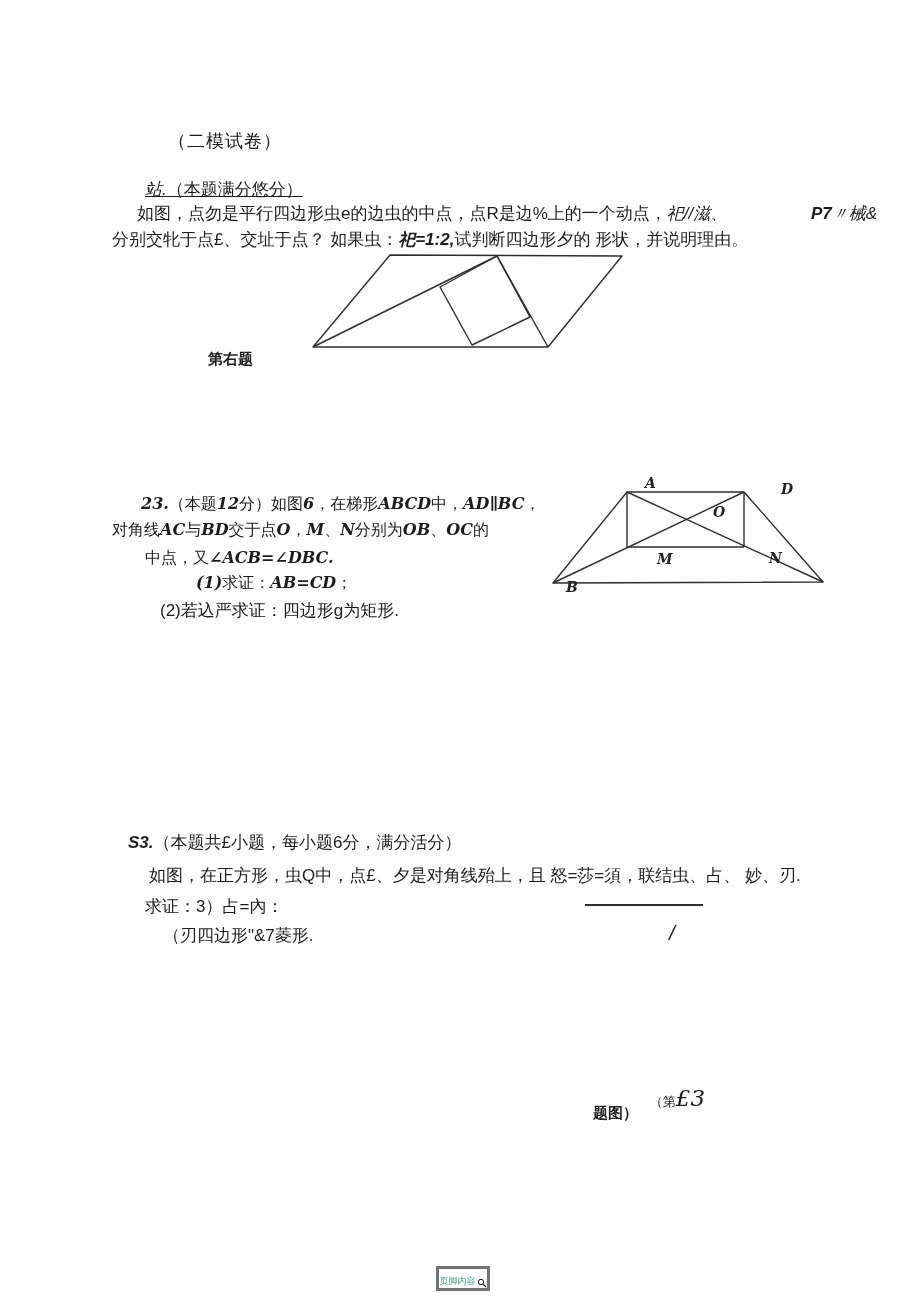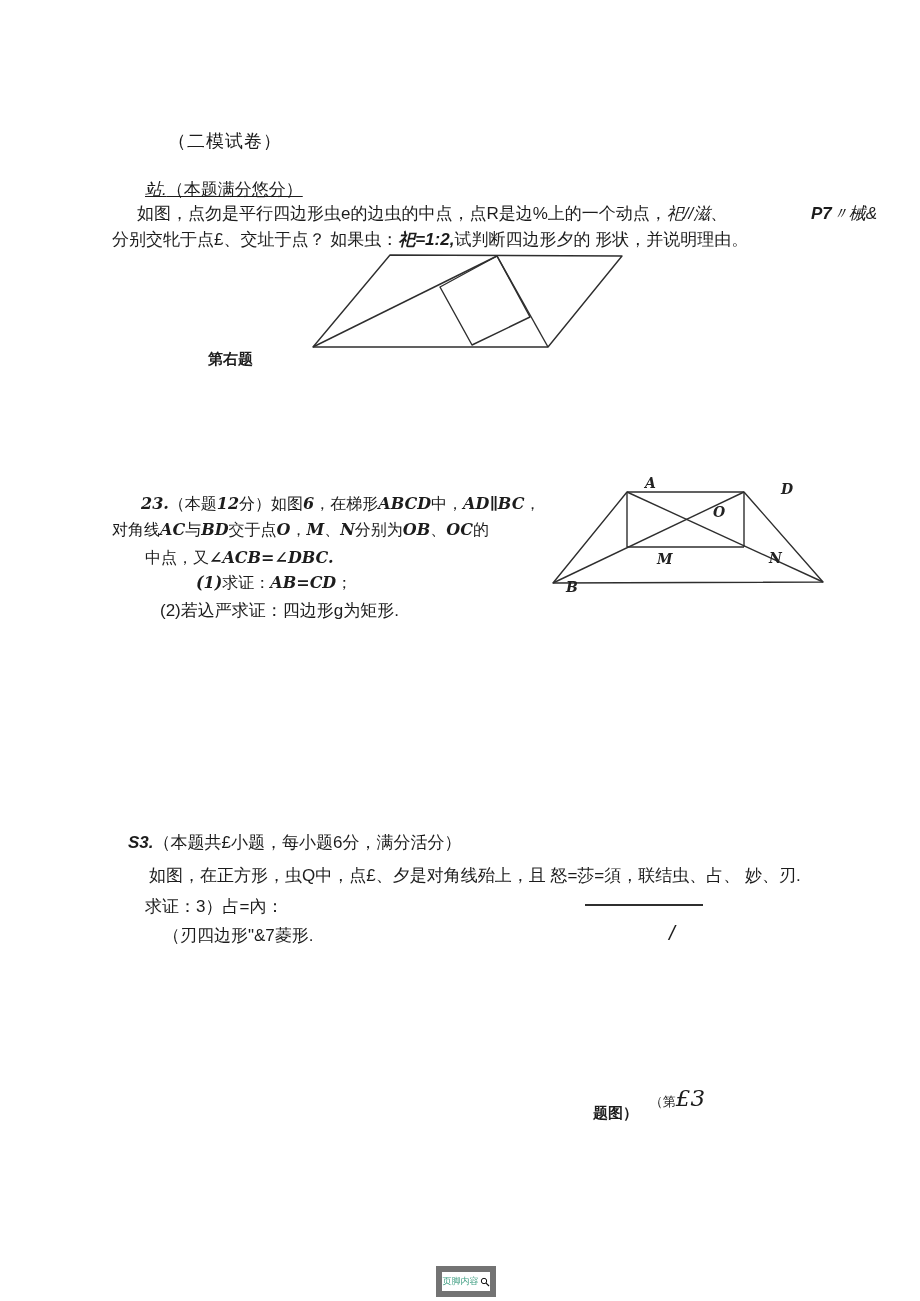--- a/index.html
+++ b/index.html
@@ -13,21 +13,21 @@
   .body17{font-size:17px;}
   .p23line{font-size:16px;font-family:"Liberation Serif","DejaVu Serif",serif;}
   .figlabel{font-size:15px;font-weight:bold;}
   .vertex{position:absolute;font-family:"DejaVu Serif","Liberation Serif",serif;
           font-style:italic;font-weight:600;font-size:14px;color:#222;white-space:pre;}
   .underline-blank{position:absolute;background:#2f2f2f;}
   .slash{font-size:21px;font-style:italic;}
   .cap-small{font-size:13px;}
   .cap-big{font-family:"DejaVu Serif","Liberation Serif",serif;font-style:italic;font-size:23px;}
   .footer-box{position:absolute;left:436px;top:1266px;width:48px;height:19px;
-              border:6px solid #737373;display:flex;align-items:center;justify-content:center;
+              border:3px solid #737373;display:flex;align-items:flex-end;justify-content:center;
               gap:1px;background:#fff;}
   .footer-text{font-size:9px;color:#3f9e82;white-space:nowrap;}
   svg.fig{position:absolute;overflow:visible;}
   svg.fig polygon, svg.fig line, svg.fig polyline{fill:none;stroke:#2e2e2e;stroke-width:1.4;stroke-linejoin:round;}
 </style>
 </head>
 <body>
 
 <div class="page">
 

